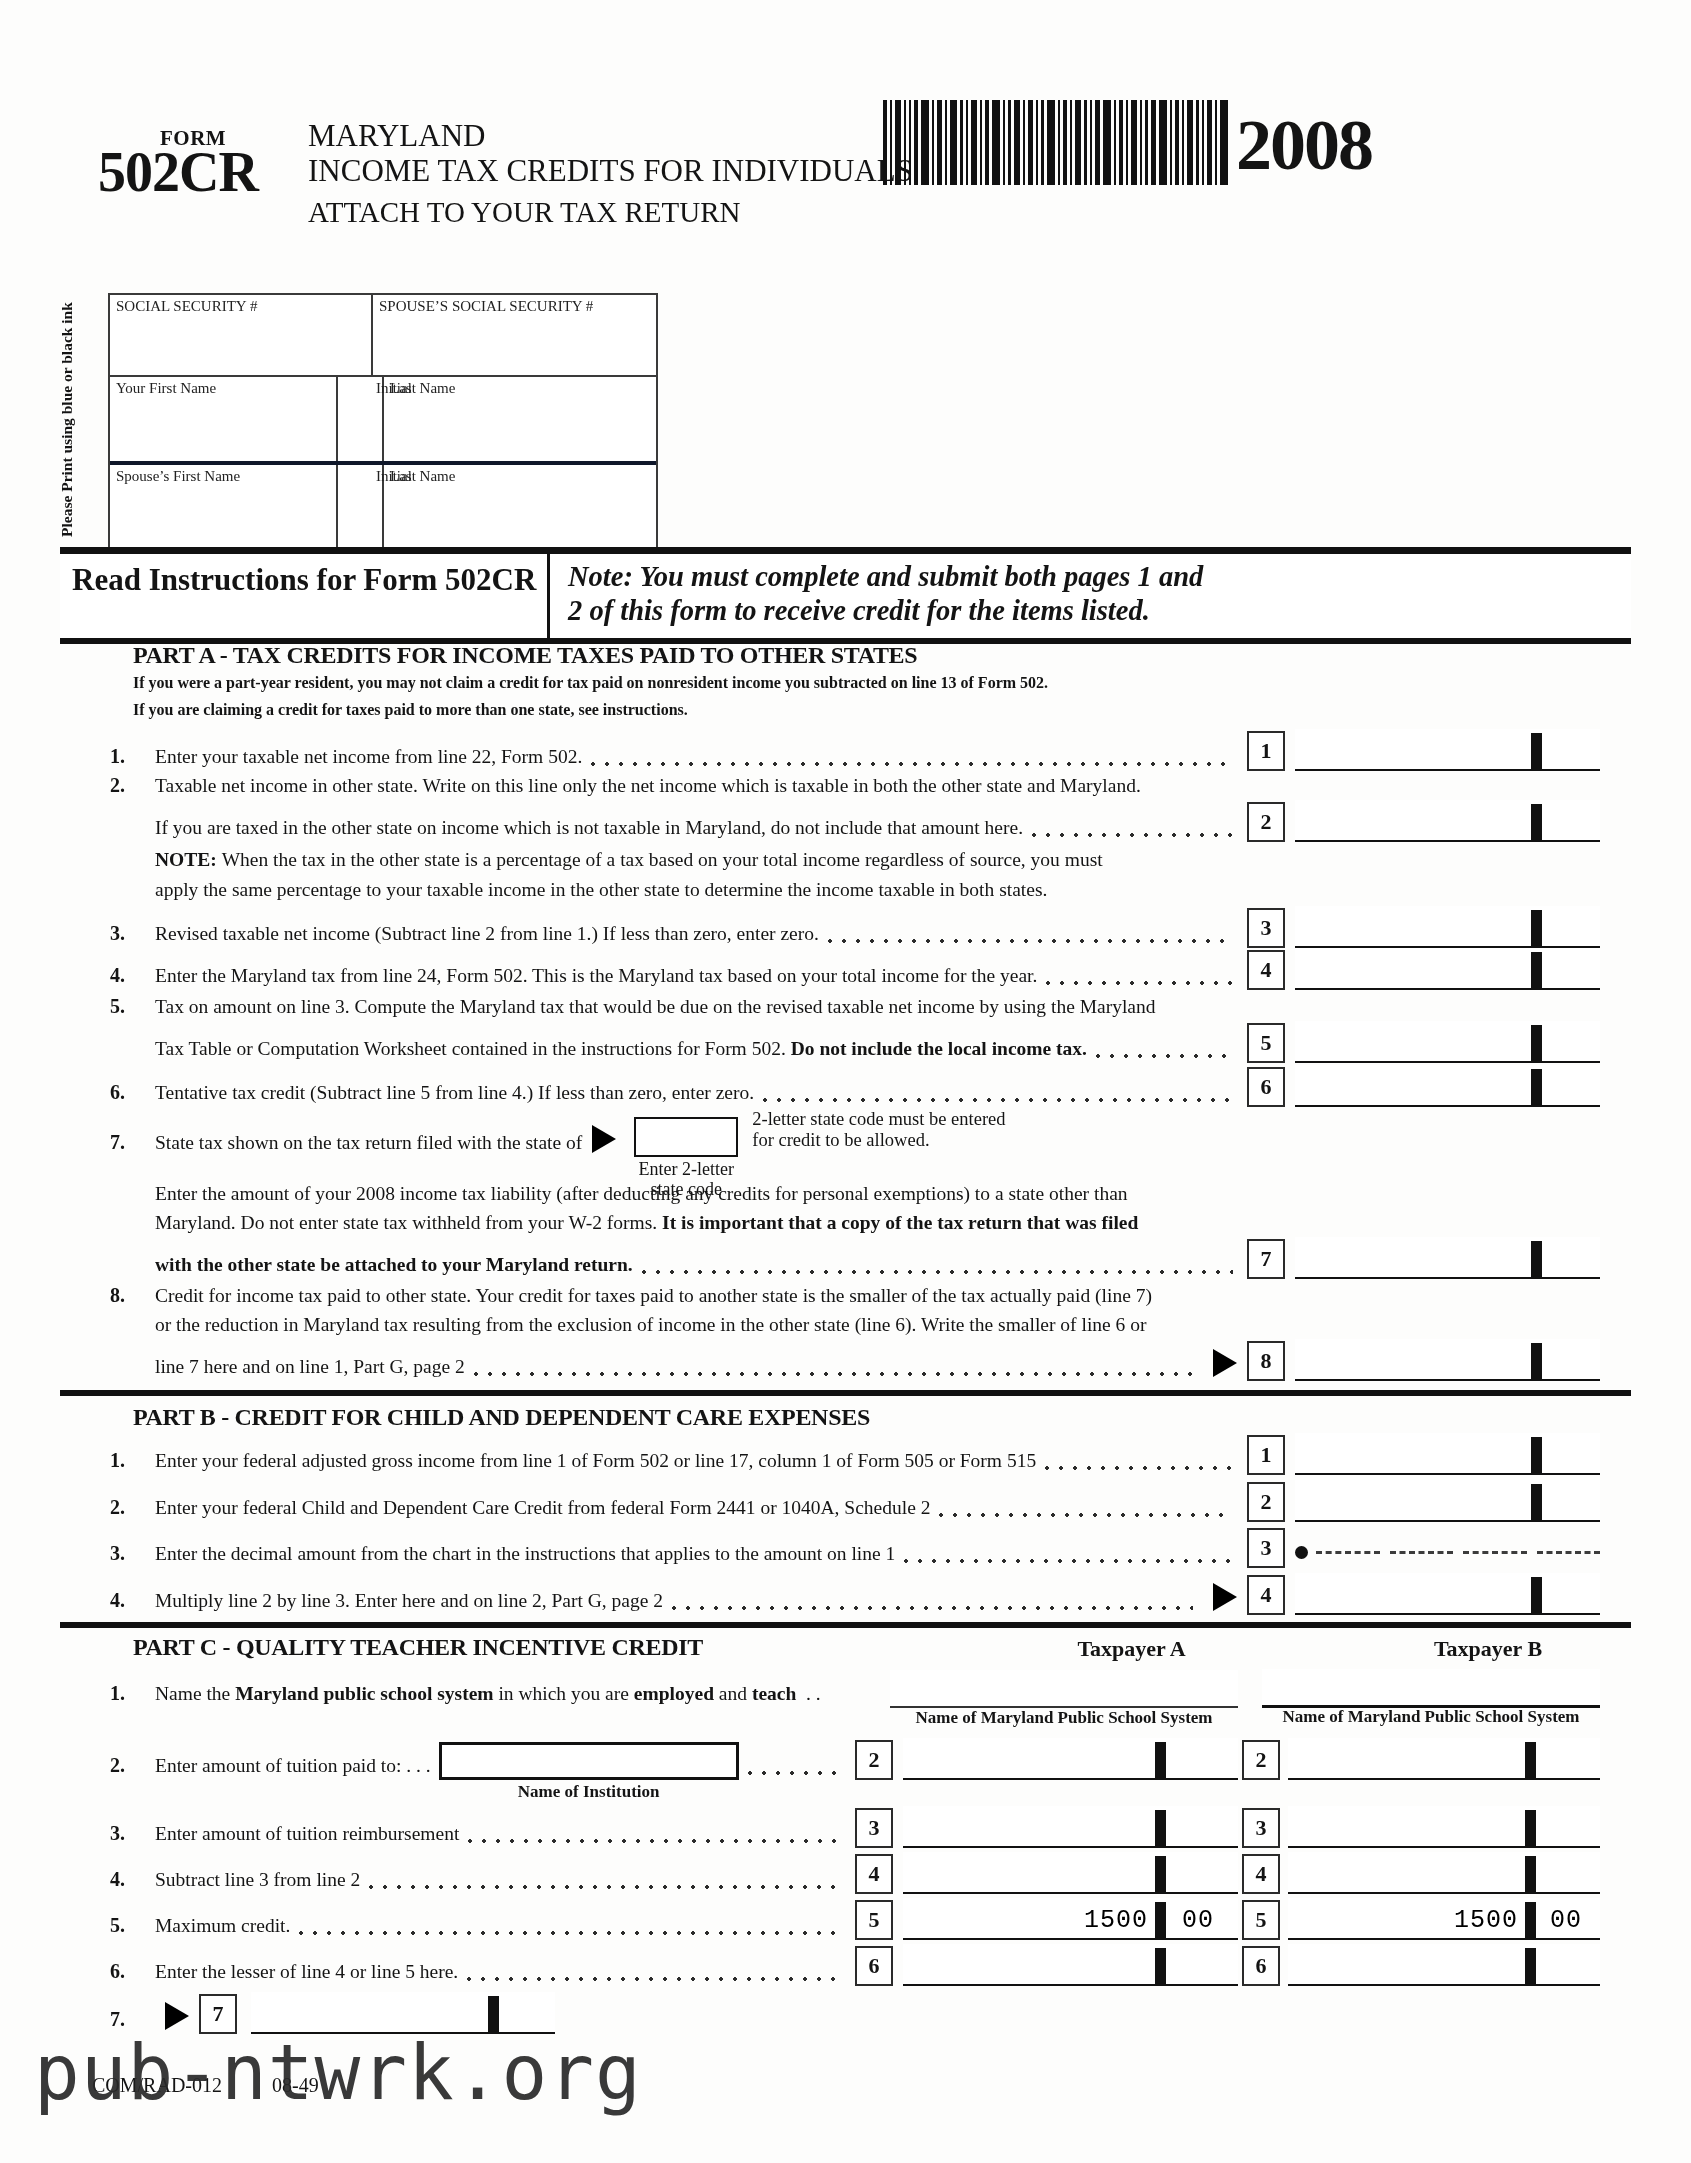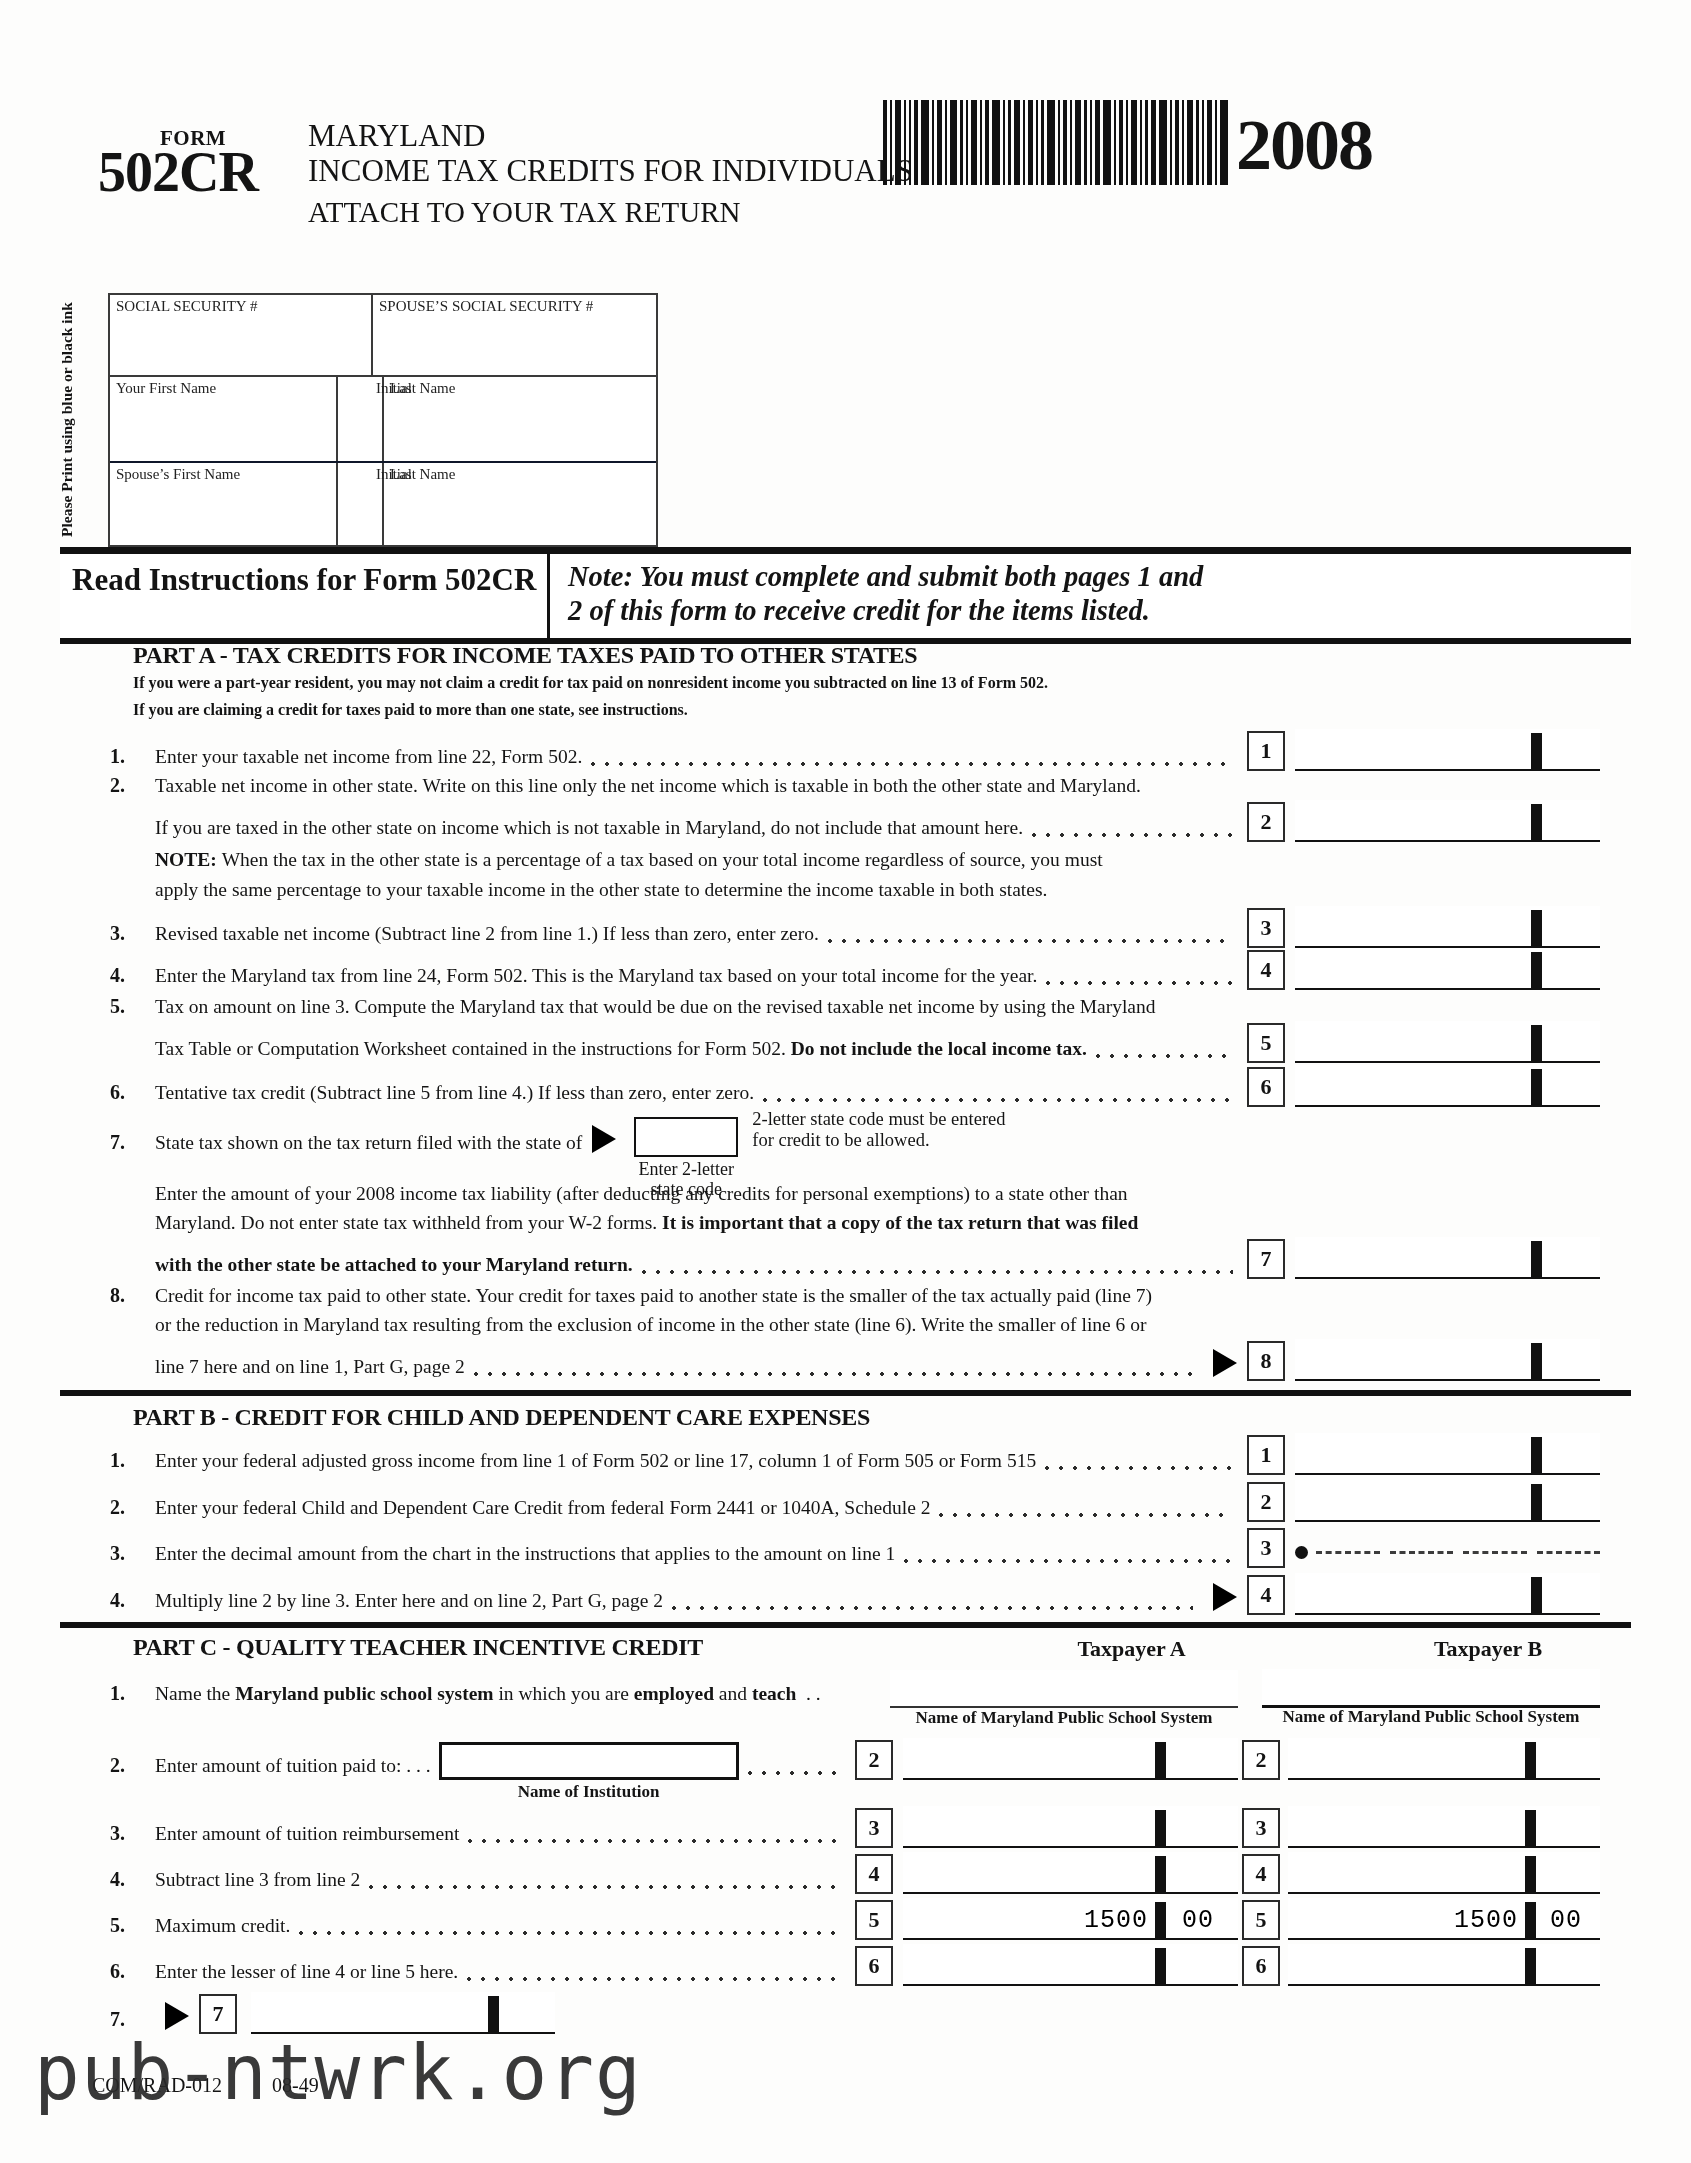--- a/index.html
+++ b/index.html
@@ -20,21 +20,21 @@
   .print-note {
     position:absolute; left:58px; top:295px; height:250px;
     writing-mode:vertical-rl; transform:rotate(180deg);
     font-weight:bold; font-size:15.5px; text-align:center; white-space:nowrap;
   }
   
   .idtable { position:absolute; left:108px; top:293px; width:546px; border:2px solid #3a3a3a; background:#fff; }
   .idrow { display:flex; }
   .idrow.r1 { height:80px; }
   .idrow.r2 { height:84px; border-top:2px solid #3a3a3a; }
-  .idrow.r3 { height:82px; border-top:2px solid #0f172a; }
+  .idrow.r3 { height:82px; border-top:4px solid #0f172a; }
   .idcell { padding:3px 6px; font-size:15px; color:#222; box-sizing:border-box; }
   .c-ssn { width:263px; border-right:2px solid #3a3a3a; }
   .c-sssn { flex:1; }
   .c-first { width:228px; border-right:2px solid #3a3a3a; }
   .c-init { width:35px; border-right:2px solid #3a3a3a;padding-left:38px; }
   .c-last { flex:1; }
   
   .banner { position:absolute; left:60px; top:547px; width:1571px; border-top:7px solid #111; border-bottom:6px solid #111; display:flex; background:#fff; }
   .banner-left { width:475px; padding:8px 0 14px 12px; border-right:3px solid #111; font-weight:bold; font-size:31px; }
   .banner-note { flex:1; padding:6px 0 10px 18px; font-weight:bold; font-style:italic; font-size:28.5px; line-height:34px; }

